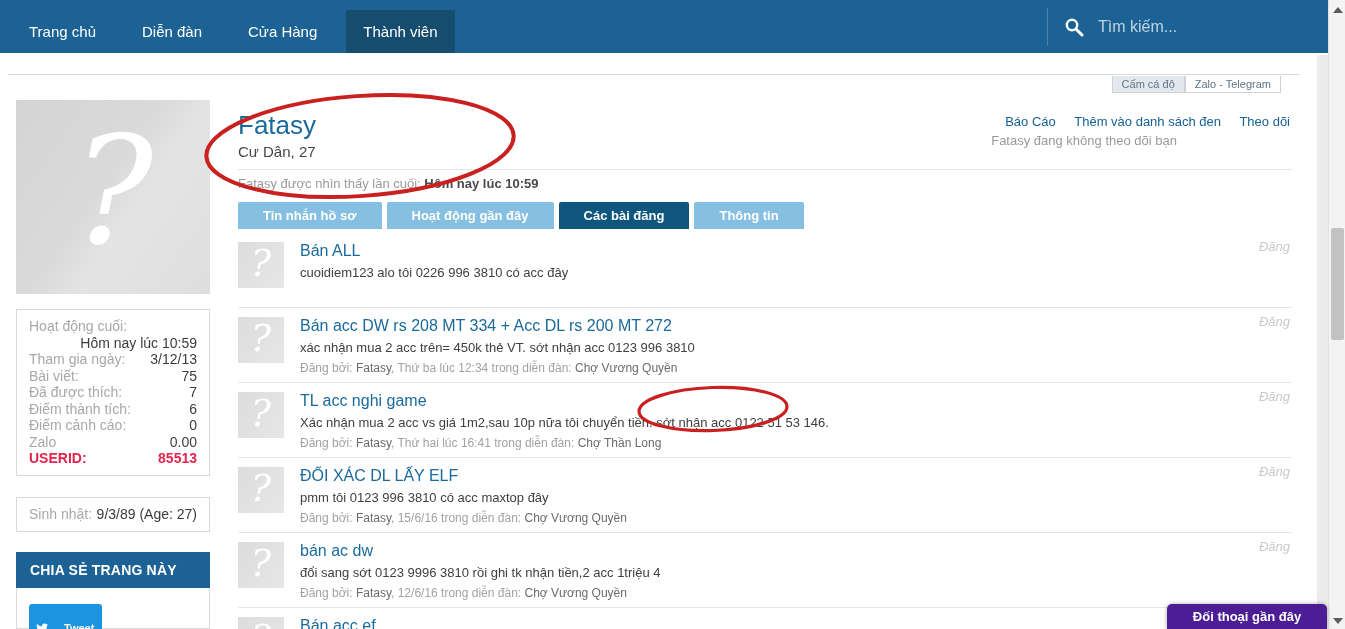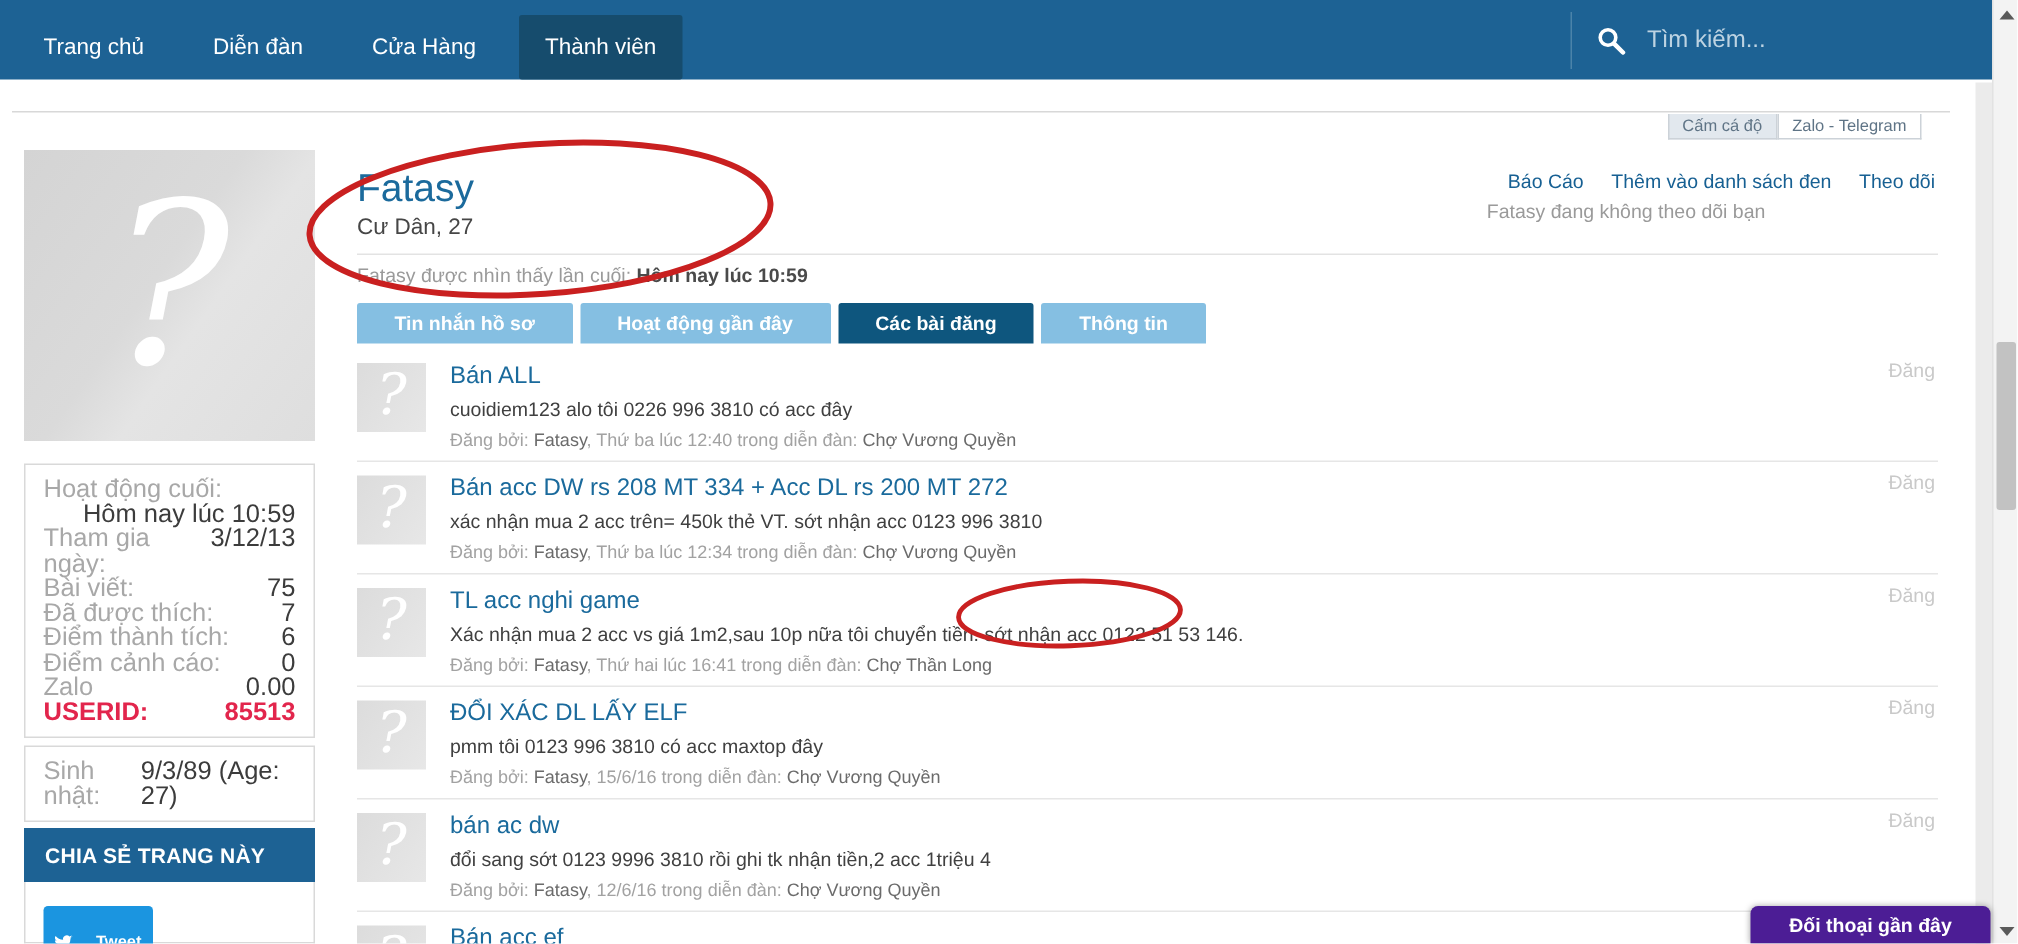--- a/index.html
+++ b/index.html
@@ -41,21 +41,21 @@
     position:absolute; left:16px; top:100px; width:194px; height:194px;
     background:linear-gradient(125deg,#d4d4d4 0%,#dadada 45%,#e4e4e4 60%,#dedede 100%);
     display:flex; align-items:center; justify-content:center;
   }
   .avatar-lg .qmark {
     font-family:"DejaVu Serif", serif; font-size:150px; color:#ffffff;
     font-style:italic; line-height:1; transform:translateY(-6px);
   }
   .panel {
     position:absolute; left:16px; width:194px; background:#fff;
-    border:1px solid #d9d9d9; padding:8px 12px; font-size:17px;
+    border:1px solid #d9d9d9; padding:8px 12px; font-size:14px;
   }
   .panel-stats { top:309px; }
   .stat-row { display:flex; justify-content:space-between; line-height:16.5px; }
   .stat-row.stacked { display:block; }
   .stat-row.stacked .stat-value { display:block; text-align:right; }
   .stat-label { color:#a8a8a8; }
   .stat-value { color:#3c3c3c; }
   .stat-row.highlight .stat-label, .stat-row.highlight .stat-value { color:#e2254c; font-weight:bold; }
   .panel-birthday { top:497px; }
   .share-header {
@@ -99,21 +99,21 @@
     display:flex; align-items:center; justify-content:center;
   }
   .post-avatar .qmark {
     font-family:"DejaVu Serif", serif; font-style:italic;
     font-size:38px; color:#ffffff; line-height:1; transform:translateY(-2px);
   }
   .post-title { font-size:16px; color:#1a6a9c; line-height:20px; cursor:pointer; }
   .post-body { font-size:13px; color:#404040; margin-top:4px; line-height:16px; }
   .post-meta { font-size:12px; color:#a2a2a2; margin-top:5px; }
   .post-meta .m-dark { color:#6b6b6b; cursor:pointer; }
-  .post-action { position:absolute; right:2px; top:6px; font-size:13px; color:#c9c9c9; cursor:pointer; }
+  .post-action { position:absolute; right:2px; top:6px; font-size:13px; color:#c9c9c9; cursor:pointer;font-style:italic; }
   
   .gutter { position:absolute; right:17px; top:55px; width:11px; height:574px; background:#ebebeb; }
   .scrollbar {
     position:absolute; right:0; top:0; width:17px; height:629px;
     background:#f3f3f3; border-left:1px solid #e2e2e2; z-index:45;
   }
   .sb-arrow-up {
     position:absolute; top:7px; left:4px; width:0; height:0;
     border-left:5px solid transparent; border-right:5px solid transparent;
     border-bottom:6px solid #5a5a5a;
@@ -250,23 +250,20 @@
     <div class="tab">Thông tin</div>
   </div>
 
   <div class="posts" id="posts-container">
   <div class="post-row">
     <div class="post-avatar">
       <div class="qmark">?</div>
     </div>
     <div class="post-title">Bán ALL</div>
     <div class="post-body">cuoidiem123 alo tôi 0226 996 3810 có acc đây</div>
-    <div class="post-meta">
-      <span>Đăng bởi: </span><span class="m-dark">Fatasy</span><span>, Thứ ba lúc 12:40 trong diễn đàn: </span><span class="m-dark">Chợ Vương Quyền</span>
-    </div>
     <div class="post-action">Đăng</div>
   </div>
 
   <div class="post-row">
     <div class="post-avatar">
       <div class="qmark">?</div>
     </div>
     <div class="post-title">Bán acc DW rs 208 MT 334 + Acc DL rs 200 MT 272</div>
     <div class="post-body">xác nhận mua 2 acc trên= 450k thẻ VT. sớt nhận acc 0123 996 3810</div>
     <div class="post-meta">

